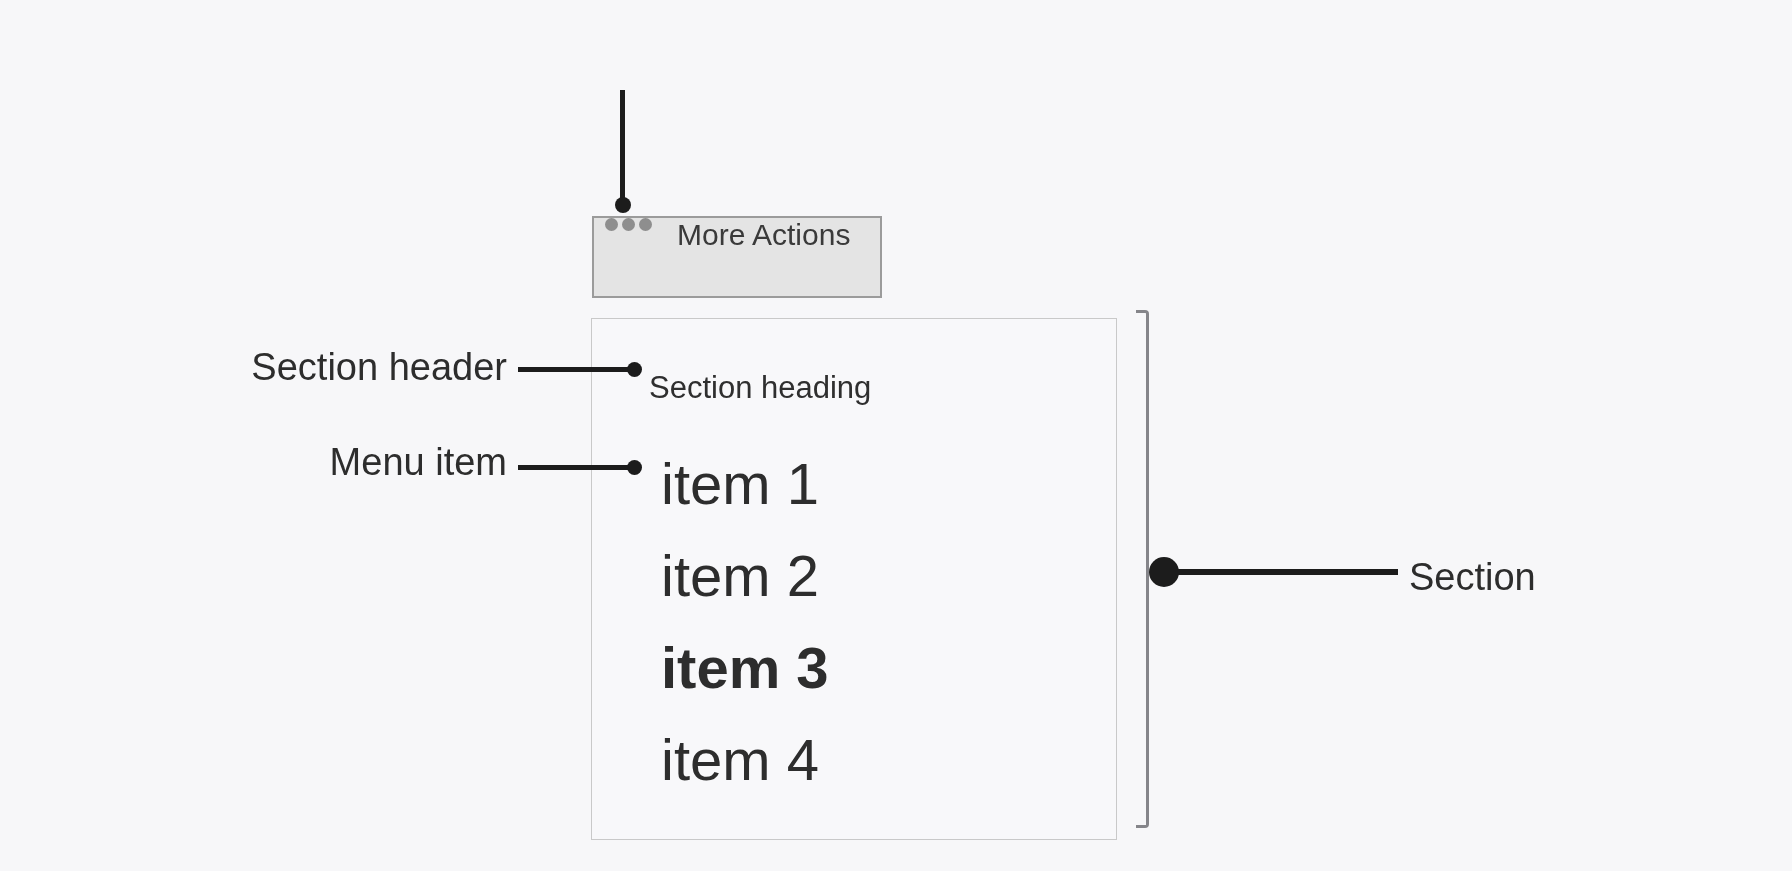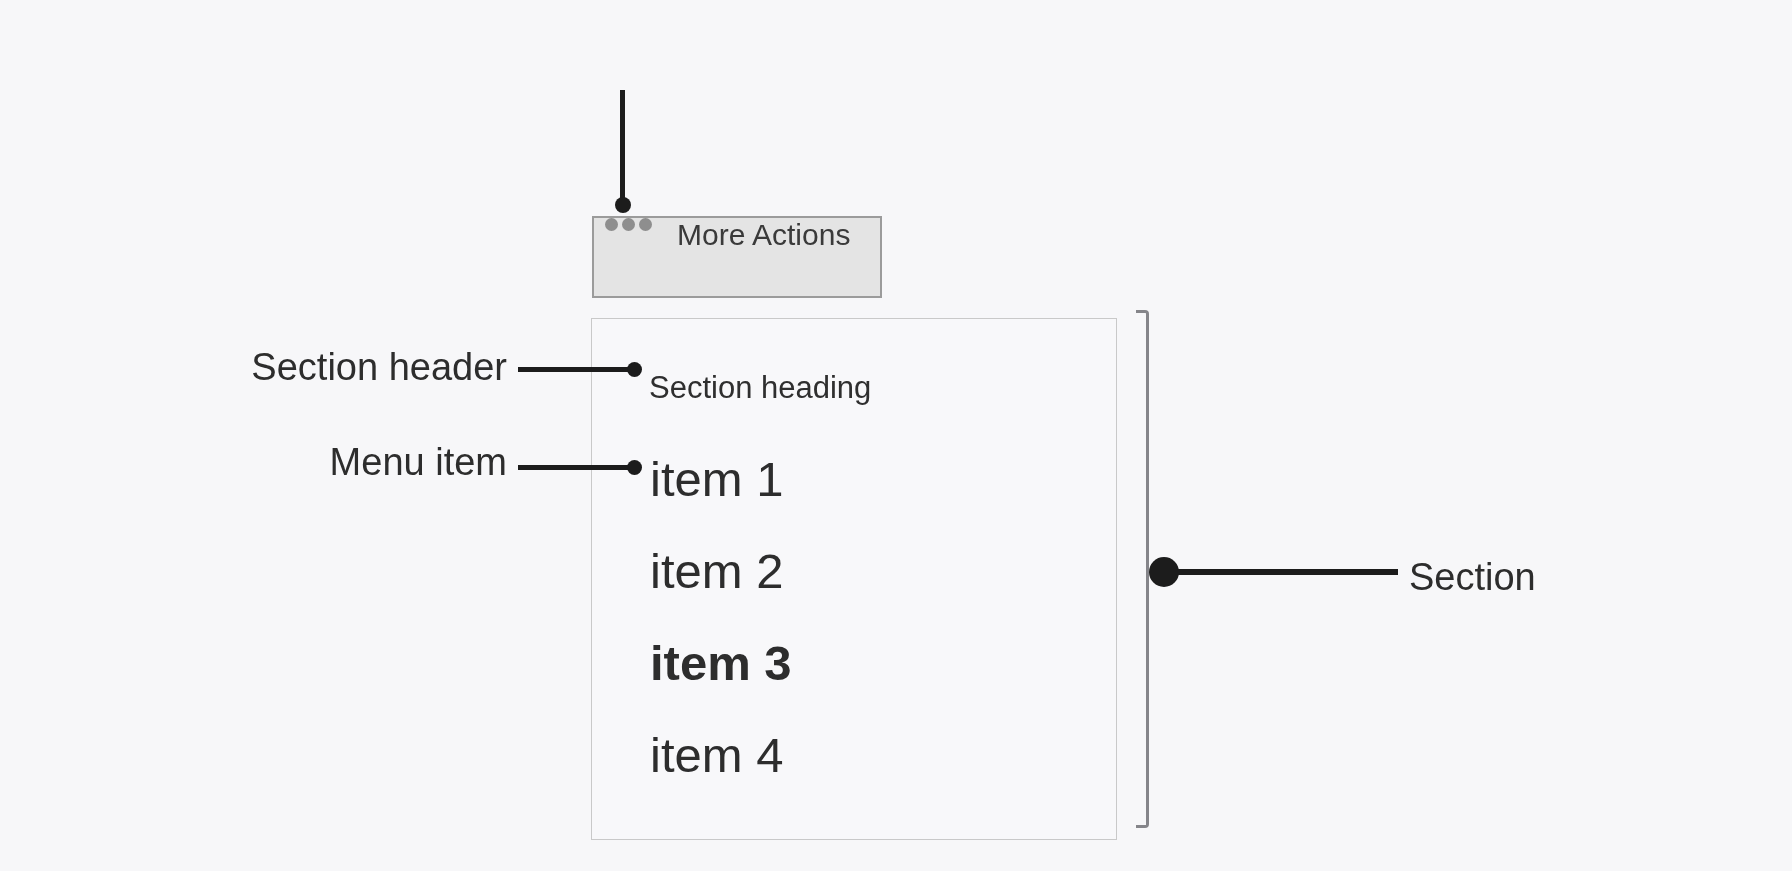--- a/index.html
+++ b/index.html
@@ -90,22 +90,22 @@
   .menu-heading {
     position: absolute;
     left: 57px; top: 53px;
     font-size: 31px;
     line-height: 1;
     color: #2f2f2f;
     white-space: nowrap;
   }
   .menu-item {
     position: absolute;
-    left: 58px;
-    font-size: 49px;
+    left: 69px;
+    font-size: 58px;
     line-height: 1;
     color: #2d2d2d;
     white-space: nowrap;
     cursor: pointer;
   }
   .menu-item-1 { top: 136px; }
   .menu-item-2 { top: 228px; }
   .menu-item-3 { top: 320px; font-weight: bold; }
   .menu-item-4 { top: 412px; }
 

